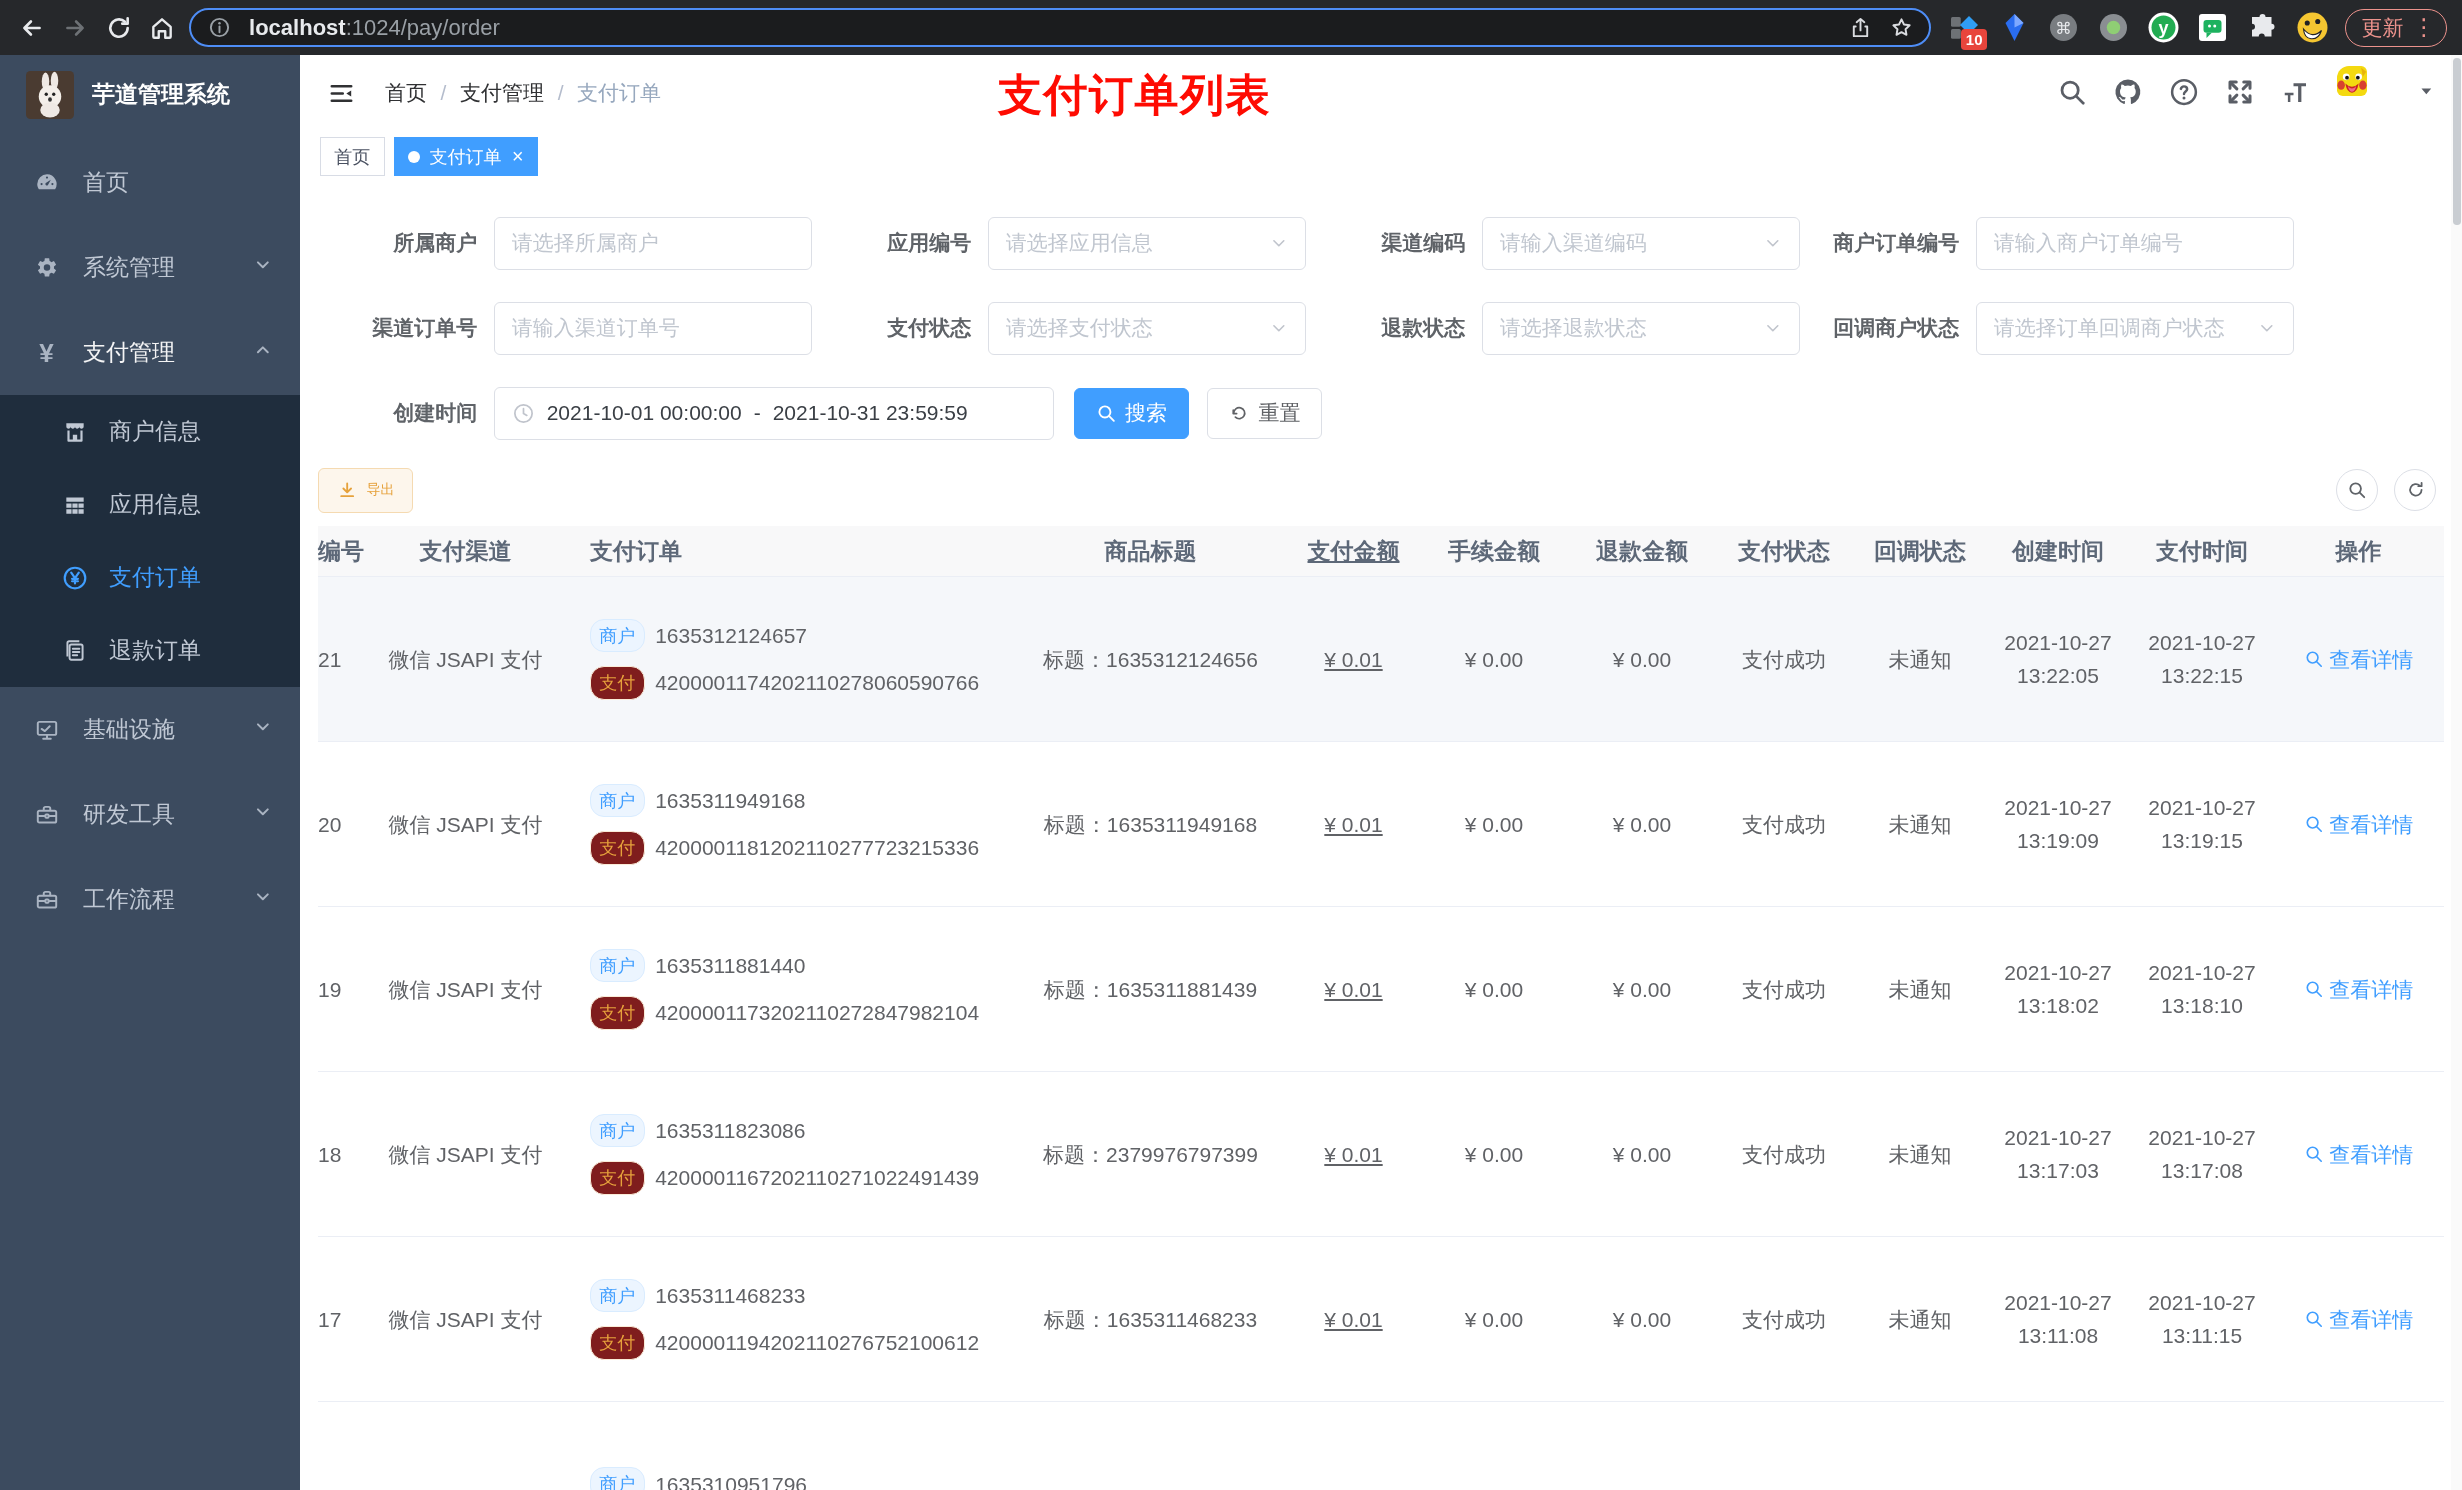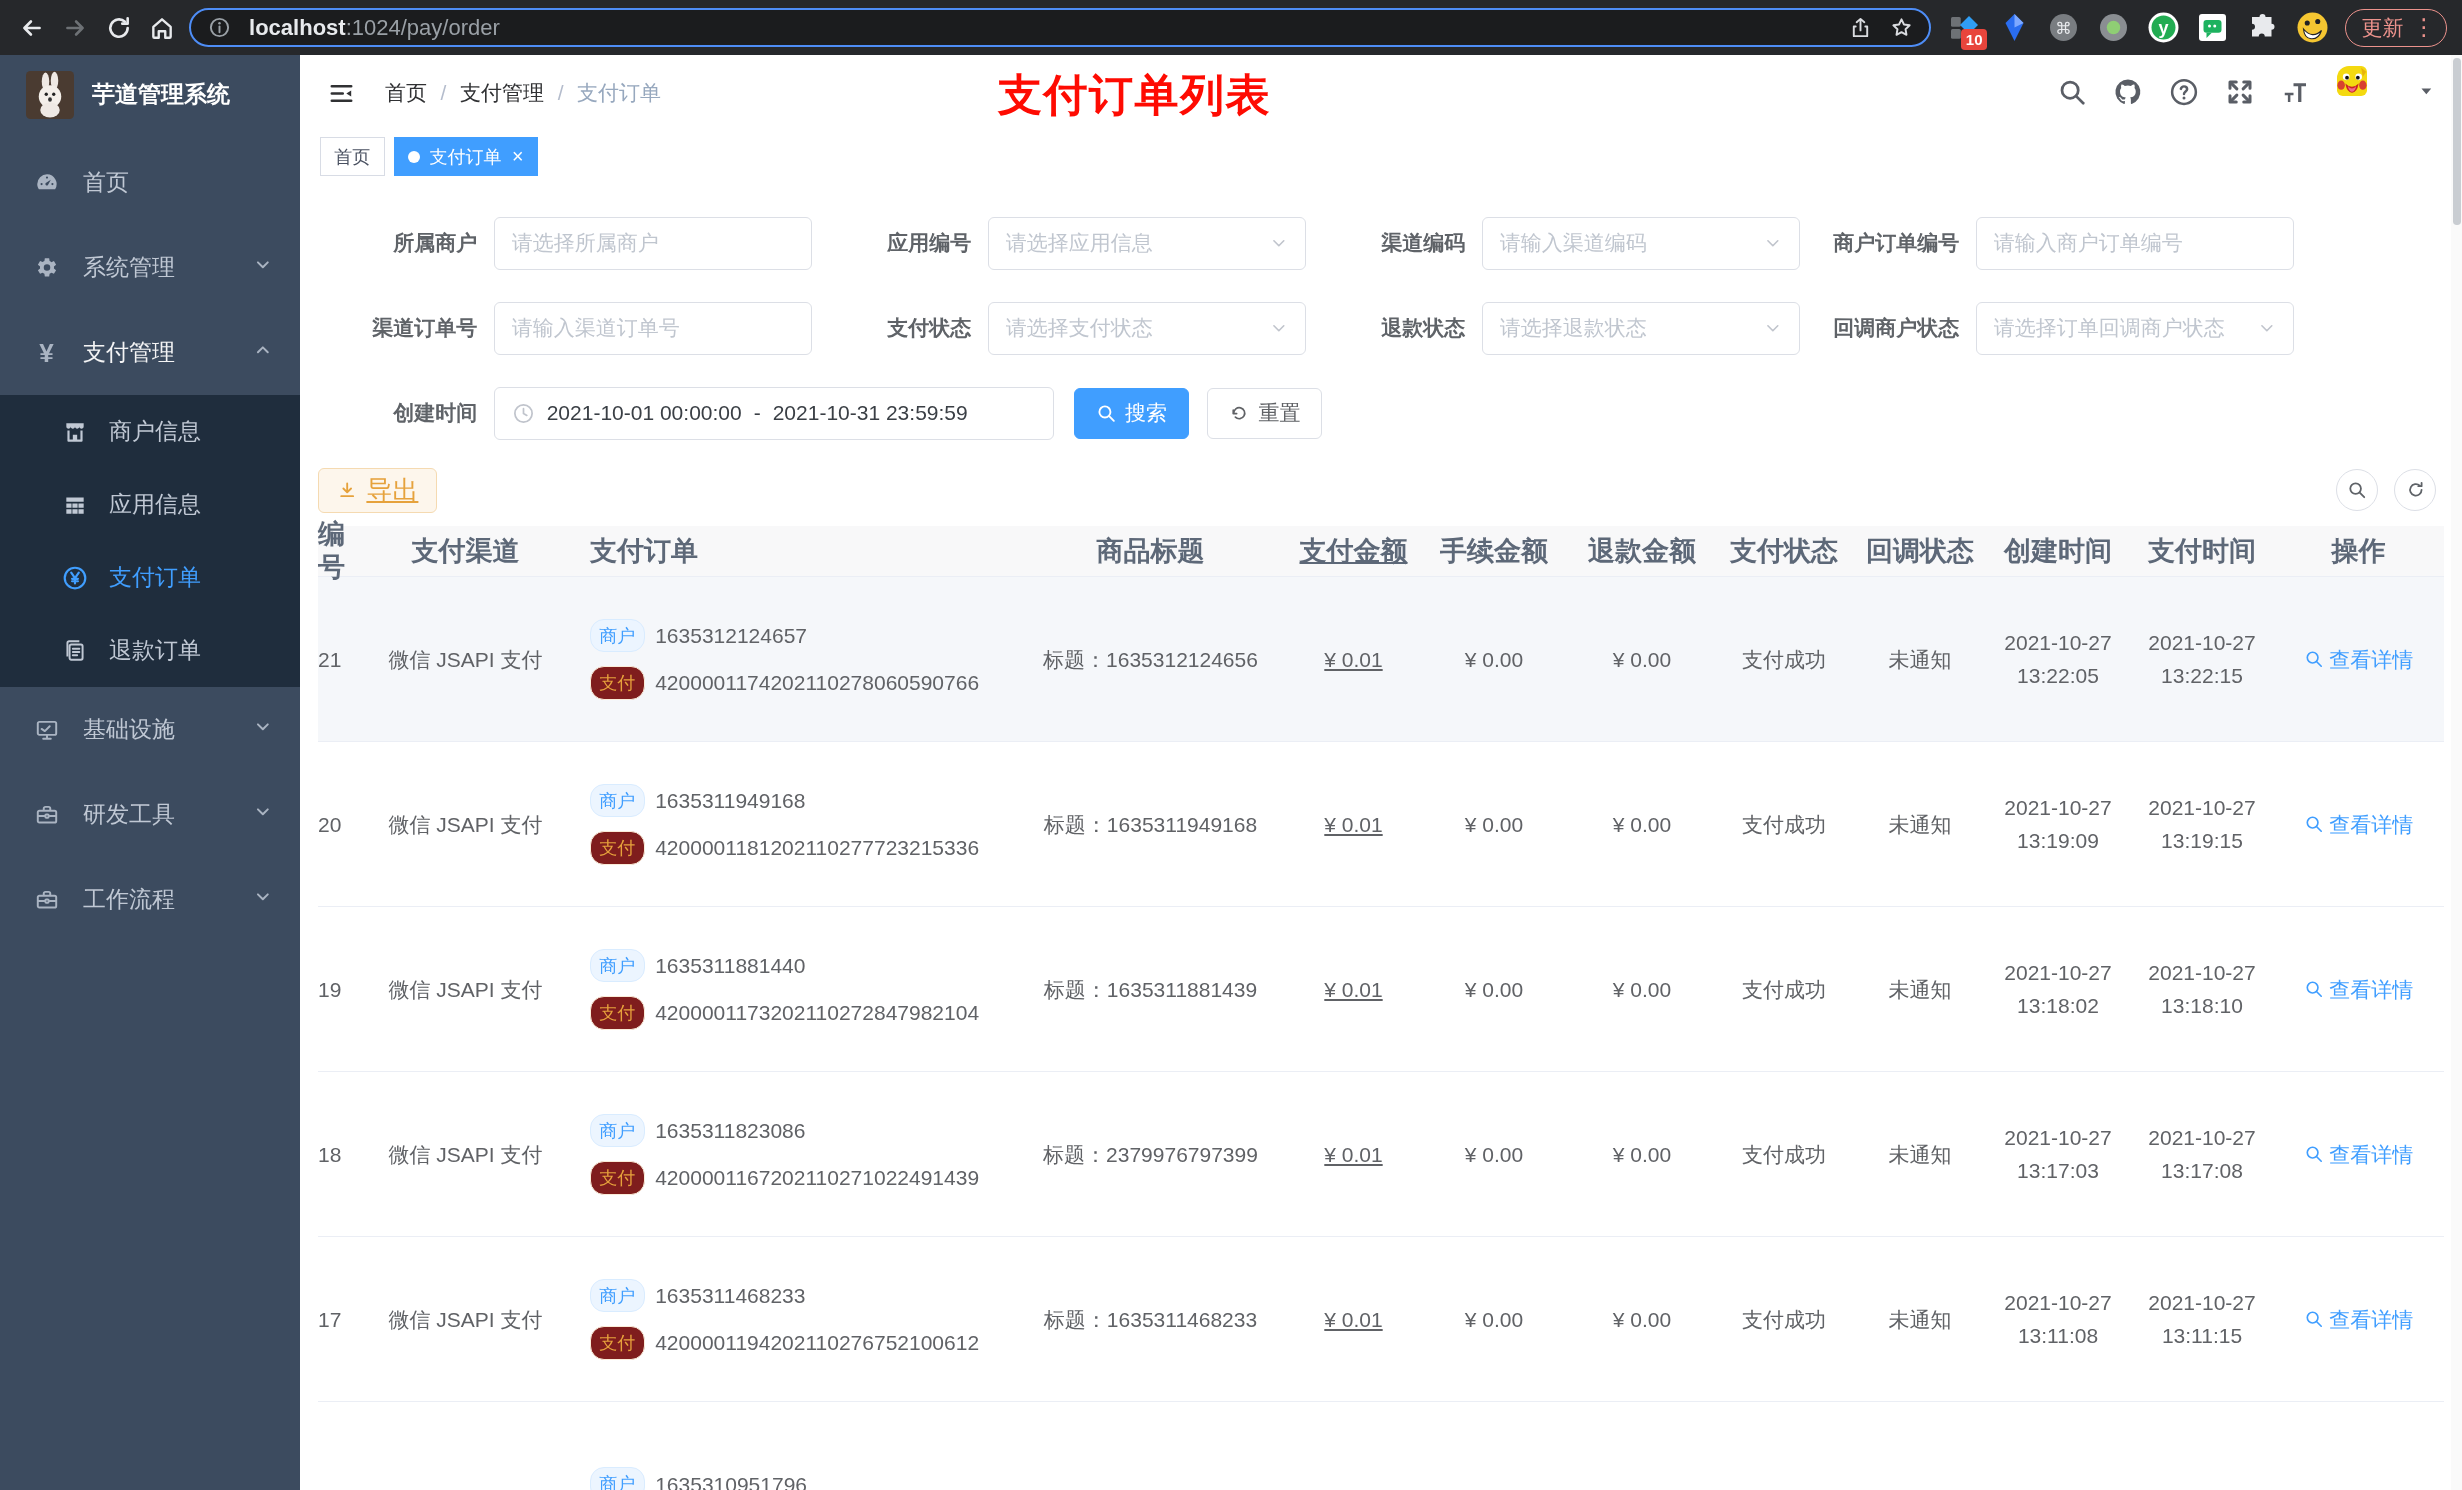--- a/index.html
+++ b/index.html
@@ -84,33 +84,33 @@
   .sel-arrow { color:#c0c4cc; flex:none; display:flex; }
   .sel-arrow svg { width:19.7px; height:19.7px; }
   .f-date { width:560px; height:53px; border:1.5px solid #dcdfe6; border-radius:6px; display:flex; align-items:center;
     padding:0 16.7px; gap:12px; font-size:21px; color:#3a3f45; white-space:nowrap; }
   .f-date .clock { color:#c0c4cc; display:flex; }
   .f-date .clock svg { width:23px; height:23px; }
   .btn { height:51px; border-radius:6px; display:flex; align-items:center; gap:9px; padding:0 21px;
     font-size:21px; cursor:pointer; border:1.5px solid #dcdfe6; background:#fff; color:#606266; white-space:nowrap; }
   .btn svg { width:20.4px; height:20.4px; }
   .btn.primary { background:#409eff; border-color:#409eff; color:#fff; }
-  .btn.warn-plain { background:#fdf6ec; border-color:#f5dab1; color:#e6a23c; height:45px; font-size:26px; padding:0 18px;text-decoration:underline; }
+  .btn.warn-plain { background:#fdf6ec; border-color:#f5dab1; color:#e6a23c; height:45px; font-size:14px; padding:0 18px; }
   .search-row-btns { display:flex; gap:18px; margin-left:19.7px; }
 
   .toolbar-row { display:flex; align-items:center; margin:12px 0 13.6px; }
   .mini-circles { margin-left:auto; display:flex; gap:16.7px; margin-right:7.6px; }
   .circle-btn { width:42px; height:42px; border-radius:50%; border:1.5px solid #dcdfe6; background:#fff; color:#5f6368;
     display:flex; align-items:center; justify-content:center; cursor:pointer; }
   .circle-btn svg { width:19.7px; height:19.7px; }
 
   
   .tbl { width:100%; }
   .thead { display:flex; align-items:center; height:51px; background:#f8f8f9; border-bottom:0.8px solid #ebeef5;
-    font-size:27px; font-weight:600; color:#5d6878; }
+    font-size:23px; font-weight:600; color:#5d6878; }
   .trow { display:flex; align-items:center; height:165px; border-bottom:0.8px solid #ebeef5; font-size:21px; color:#606266; }
   .trow.hl { background:#f5f7fa; }
   .cell { display:flex; align-items:center; justify-content:center; text-align:center; flex:none; line-height:33px; }
   .cell.left { justify-content:flex-start; text-align:left; }
   .w-id{width:53px;} .w-ch{width:189px;} .w-or{width:454px; padding-left:30px;} .w-ti{width:273px;}
   .w-am{width:133px;text-decoration:underline;} .w-fe{width:148px;} .w-re{width:148px;} .w-ps{width:136px;} .w-ns{width:136px;}
   .w-ct{width:140px;} .w-pt{width:148px;} .w-ac{width:165px;}
   .order-lines { display:flex; flex-direction:column; gap:13.6px; }
   .order-line { display:flex; align-items:center; gap:10.6px; white-space:nowrap; }
   .tagchip { font-size:18px; line-height:1; padding:6.8px 8.3px; border-radius:14px; flex:none; }

